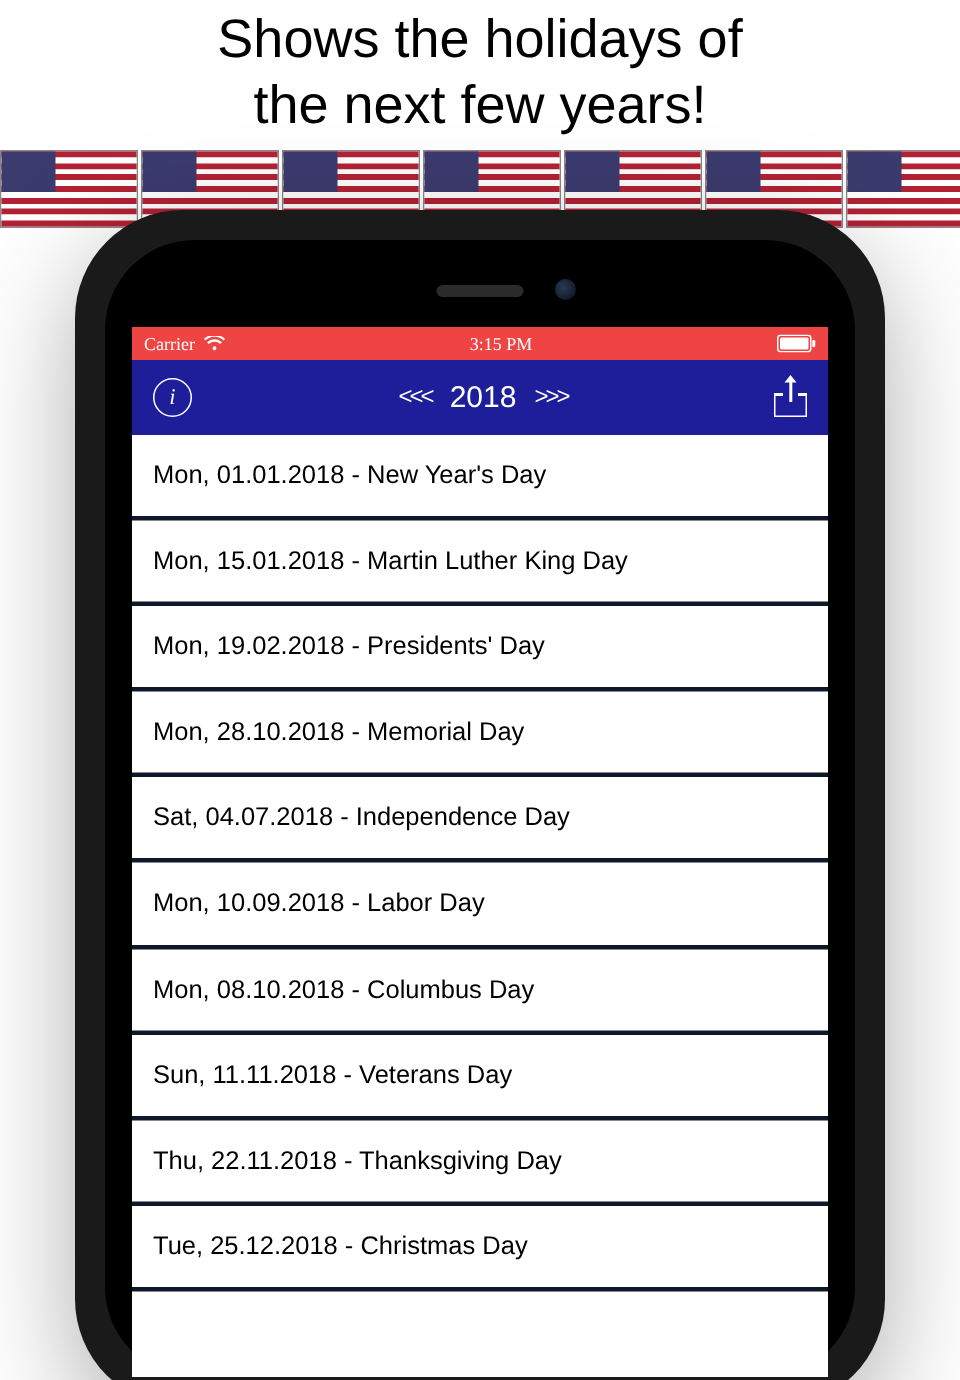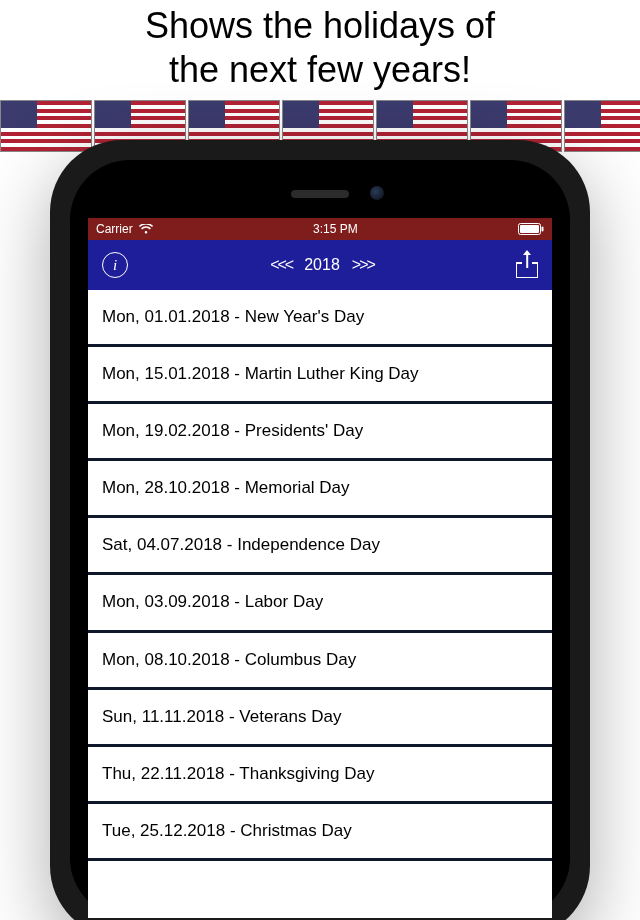--- a/index.html
+++ b/index.html
@@ -88,43 +88,44 @@
       border-radius: 50%;
     }
     .screen {
       background: #fff;
       width: 100%;
       height: 700px;
       overflow: hidden;
     }
     .status-bar {
       height: 22px;
-      background: #7f1d1d;
+      background: #ef4444;
       color: #fff;
       font-size: 12px;
       display: flex;
       align-items: center;
       padding: 0 8px;
       justify-content: space-between;
+      font-family: Liberation Serif, serif;
     }
     .status-left { display: flex; align-items: center; gap: 6px; }
     .status-right { display: flex; align-items: center; gap: 6px; }
     .nav-bar {
       height: 50px;
       background: #1e1e9a;
       color: #fff;
       display: flex;
       align-items: center;
       justify-content: space-between;
       padding: 0 14px;
       font-size: 18px;
     }
     .nav-center { display: flex; align-items: center; gap: 12px; }
     .nav-arrow { font-size: 16px; letter-spacing: -2px; }
-    .nav-year { font-size: 16px; }
+    .nav-year { font-size: 20px; }
     .info-icon {
       width: 26px; height: 26px;
       border: 1.6px solid #fff;
       border-radius: 50%;
       display: flex;
       align-items: center;
       justify-content: center;
       font-family: Georgia, serif;
       font-style: italic;
       font-size: 15px;
@@ -362,21 +363,21 @@
           </div>
         </div>
 
         <div class="list">
 
         <div class="list-item">Mon, 01.01.2018 - New Year's Day</div>
             <div class="list-item">Mon, 15.01.2018 - Martin Luther King Day</div>
             <div class="list-item">Mon, 19.02.2018 - Presidents' Day</div>
             <div class="list-item">Mon, 28.10.2018 - Memorial Day</div>
             <div class="list-item">Sat, 04.07.2018 - Independence Day</div>
-            <div class="list-item">Mon, 03.09.2018 - Labor Day</div>
+            <div class="list-item">Mon, 10.09.2018 - Labor Day</div>
             <div class="list-item">Mon, 08.10.2018 - Columbus Day</div>
             <div class="list-item">Sun, 11.11.2018 - Veterans Day</div>
             <div class="list-item">Thu, 22.11.2018 - Thanksgiving Day</div>
             <div class="list-item">Tue, 25.12.2018 - Christmas Day</div>
           </div>
 
       </div>
     </div>
   </div>
 </div>

